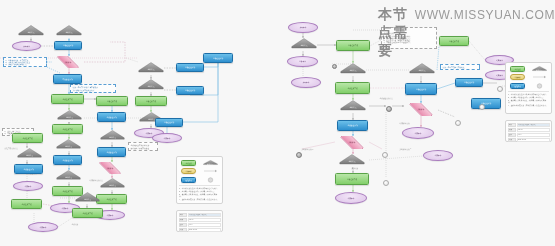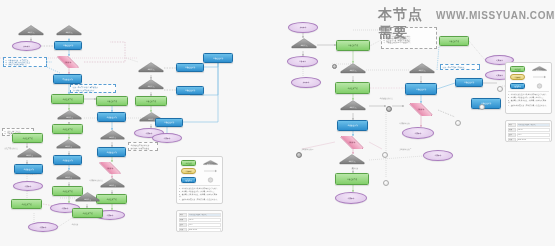--- a/index.html
+++ b/index.html
@@ -12,21 +12,21 @@
   }
   #canvas { position:absolute; inset:0; width:555px; height:246px; background:#f7f7f7; }
 
   
   .wm {
     position:absolute; top:6px; left:378px;
     display:flex; align-items:baseline; gap:6px;
     z-index:60; pointer-events:none;
   }
   .wm-cn { font-size:14px; color:#8d8d8d; letter-spacing:1px; font-weight:700; }
-  .wm-url { font-size:10px; color:#9a9a9a; letter-spacing:.6px; font-weight:700; }
+  .wm-url { font-size:12px; color:#9a9a9a; letter-spacing:.6px; font-weight:400; }
 
   
   svg.edges { position:absolute; top:0; left:0; width:555px; height:246px; overflow:visible; }
 
   
   .node {
     position:absolute;
     display:flex; align-items:center; justify-content:center;
     text-align:center;
     overflow:hidden;

